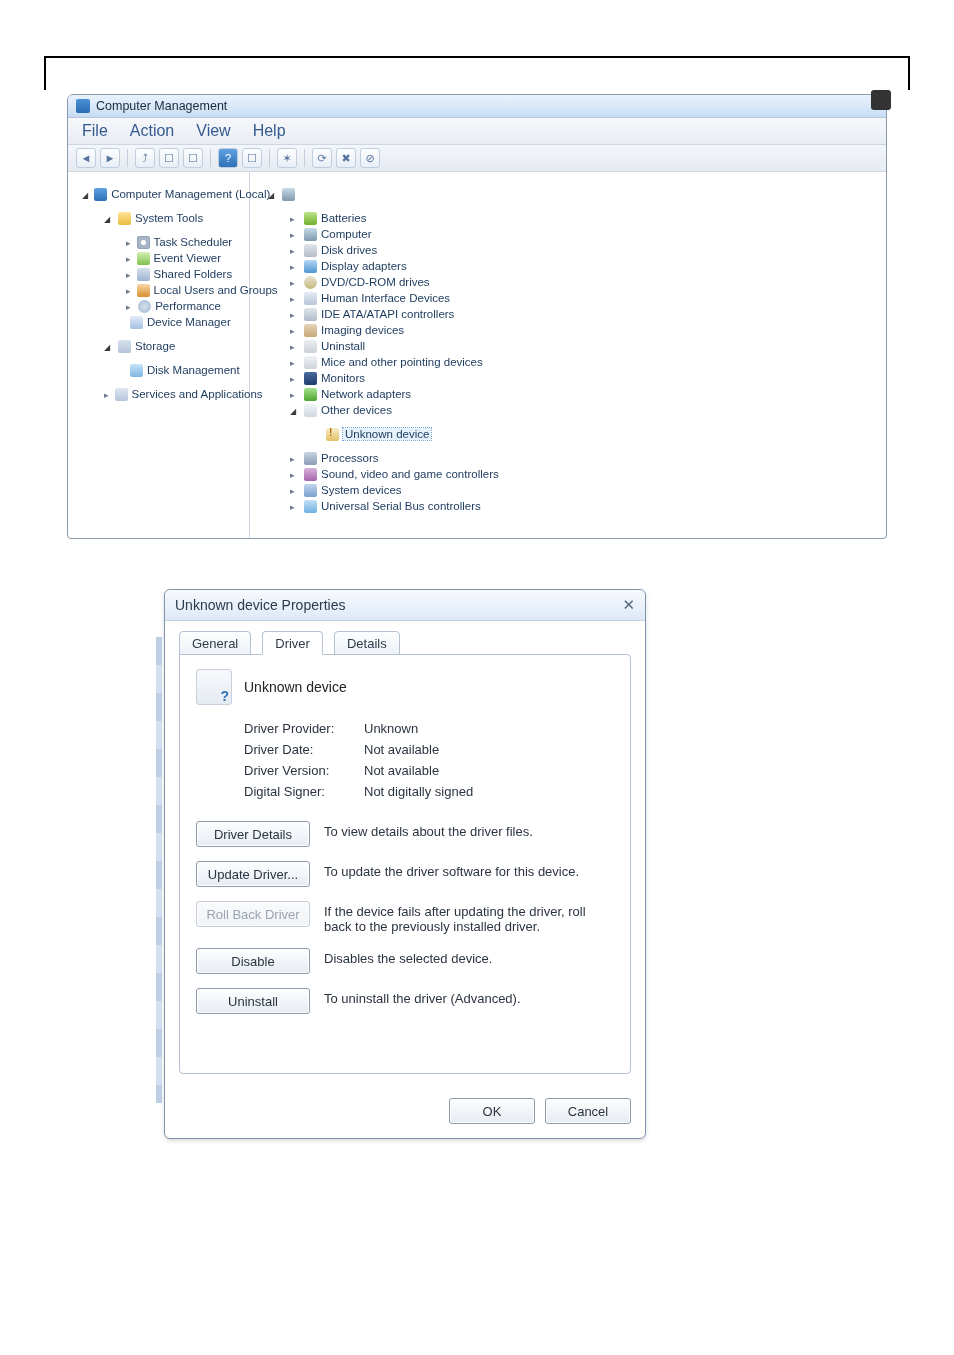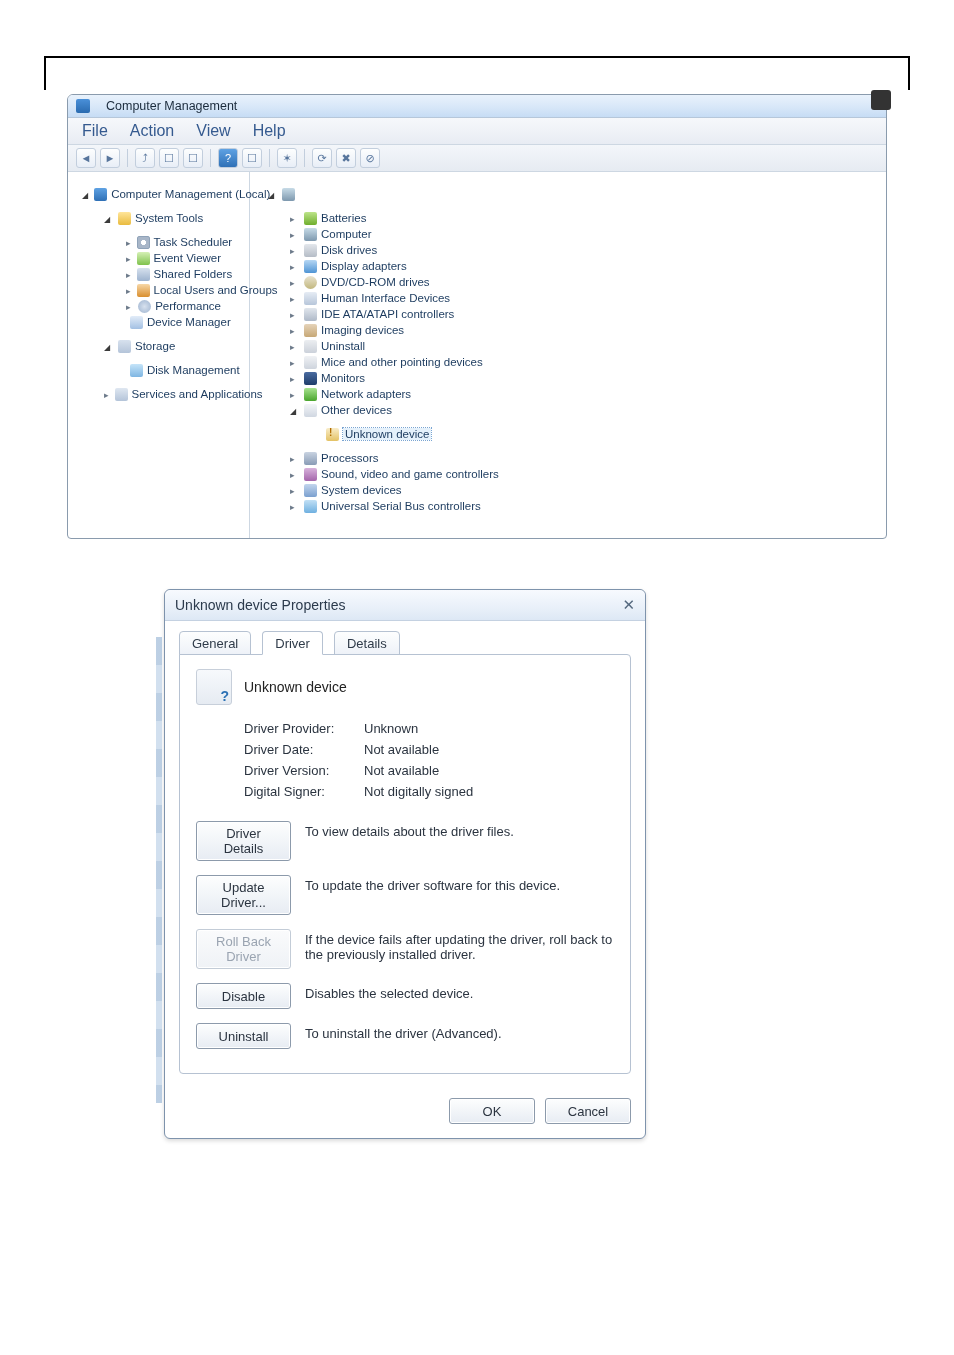--- a/index.html
+++ b/index.html
@@ -33,21 +33,21 @@
     border: 1px solid #8a9bad;
     border-radius: 6px 6px 4px 4px;
     background: #fff;
     overflow: hidden;
   }
   .cm-titlebar {
     background: linear-gradient(#e9f2fc, #d6e6f8 60%, #c6dcf4);
     padding: 4px 8px;
     display: flex;
     align-items: center;
-    gap: 16px;
+    gap: 6px;
     font-size: 12.5px;
     color: #1b2b3c;
     border-bottom: 1px solid #b6c7da;
   }
   .cm-titlebar .title-icon {
     width: 14px; height: 14px;
     background: linear-gradient(#4a90d9,#2a6bb0);
     border-radius: 2px;
   }
   .cm-corner {
@@ -289,21 +289,21 @@
   .info-row .val {
     color: #2b3440;
   }
   .btn-row {
     display: flex;
     align-items: flex-start;
     gap: 14px;
     margin-top: 14px;
   }
   .btn-row .win-btn {
-    width: 95px;
+    width: 114px;
   }
   .btn-row .desc {
     flex: 1;
     font-size: 13px;
     color: #2b3440;
     padding-top: 3px;
   }
   .win-btn {
     font-family: inherit;
     font-size: 13px;

